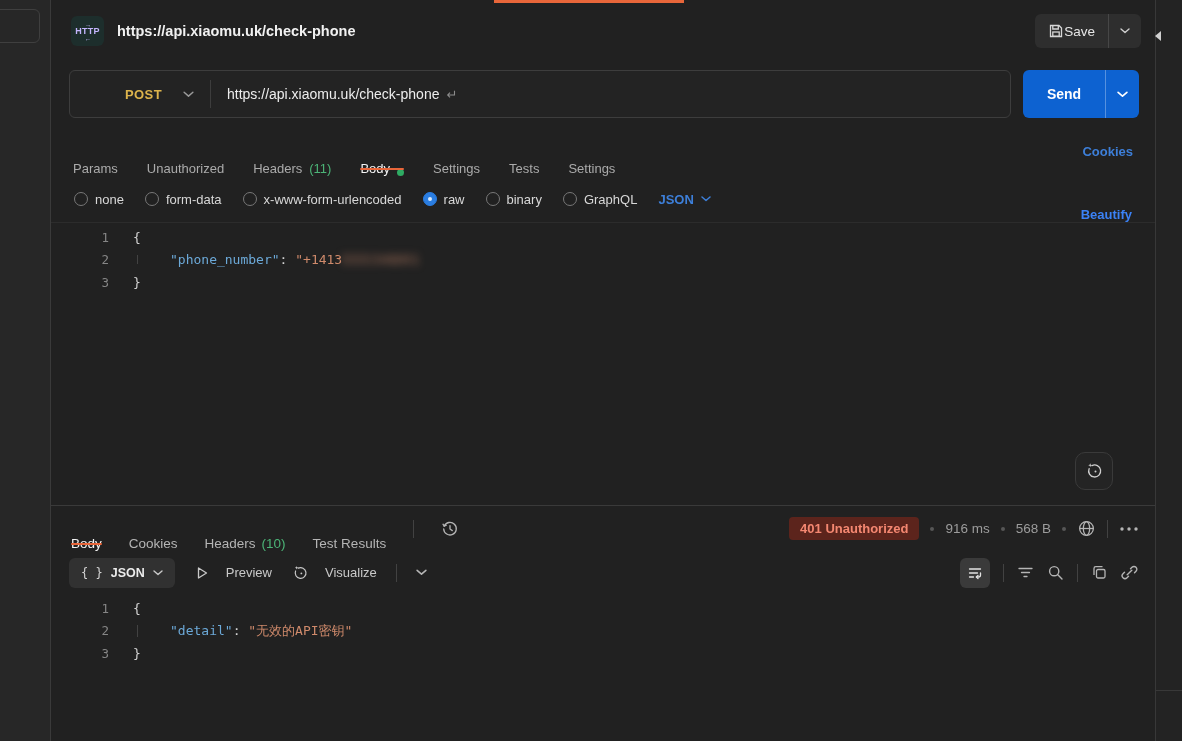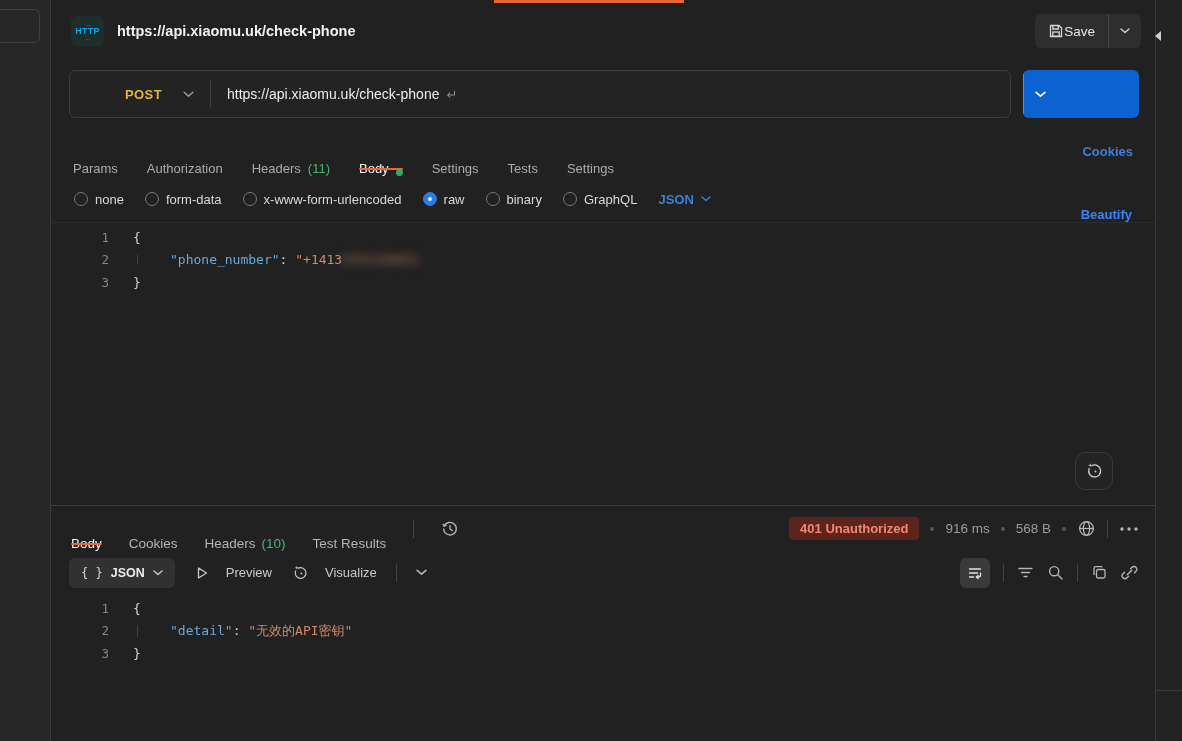--- a/index.html
+++ b/index.html
@@ -14,21 +14,21 @@
   .right-rail { width:27px; flex-shrink:0; background:#232323; border-left:1px solid #383838; position:relative; }
   .collapse-arrow { position:absolute; top:31px; left:-1px; width:0; height:0;
     border:5px solid transparent; border-right:6px solid #cfcfcf; border-left:none; }
   .rail-hline { position:absolute; top:690px; left:0; right:0; height:1px; background:#383838; }
   
   .main { flex:1; min-width:0; display:flex; flex-direction:column; background:#212121; position:relative; }
   .top-accent { position:absolute; top:0; left:443px; width:190px; height:3px; background:#e8663a; z-index:5; }
   
   .header-bar { height:62px; display:flex; align-items:center; padding:0 14px 0 20px; }
   .http-badge { width:33px; height:30px; background:#1d2e2c; border-radius:6px; margin-right:13px;
-    display:flex; flex-direction:column; align-items:center; justify-content:center; color:#0ea5e9; }
+    display:flex; flex-direction:column; align-items:center; justify-content:center; color:#c4b5fd; }
   .http-badge .arrow { font-size:8px; line-height:5px; transform:scale(.8); }
   .http-badge .label { font-size:9px; font-weight:bold; letter-spacing:.3px; line-height:9px; }
   .header-title { font-size:14.5px; font-weight:700; color:#f1f1f1; }
   .save-btn { margin-left:auto; height:34px; display:flex; align-items:center; background:#2e2e2e; border-radius:6px; overflow:hidden; }
   .save-main { display:flex; align-items:center; gap:0; padding:0 13px; height:100%; color:#e6e6e6; font-size:13.5px; }
   .seg-sep { width:1px; height:100%; background:#474747; }
   .caret-seg { width:32px; height:100%; display:flex; align-items:center; justify-content:center; color:#cfcfcf; }
   svg.chev { display:block; }
   
   .url-row { height:64px; display:flex; align-items:center; padding:0 16px 0 18px; gap:12px; }
@@ -141,35 +141,38 @@
             </svg>
         </span>
       </div>
       <div class="method-divider"></div>
       <div class="url-text">
         <span>https://api.xiaomu.uk/check-phone</span>
         <span class="return-glyph">↵</span>
       </div>
     </div>
     <div class="send-btn">
+      <div class="send-main">
+        <span>Send</span>
+      </div>
       <div class="send-sep"></div>
       <div class="send-caret">
         <svg class="chev" width="11" height="7" viewBox="0 0 10 6">
             <path d="M1 1l4 3.5L9 1" fill="none" stroke="currentColor" stroke-width="1.5" stroke-linecap="round" stroke-linejoin="round"></path>
           </svg>
       </div>
     </div>
   </div>
 
   <div class="tabs-row">
     <div class="tab">
         <span>Params</span>
       </div>
     <div class="tab">
-        <span>Authorization</span>
+        <span>Unauthorized</span>
       </div>
     <div class="tab">
       <span>Headers</span>
       <span class="green">(11)</span>
     </div>
     <div class="tab active">
       <span>Body</span>
       <span class="body-dot"></span>
     </div>
     <div class="tab">

